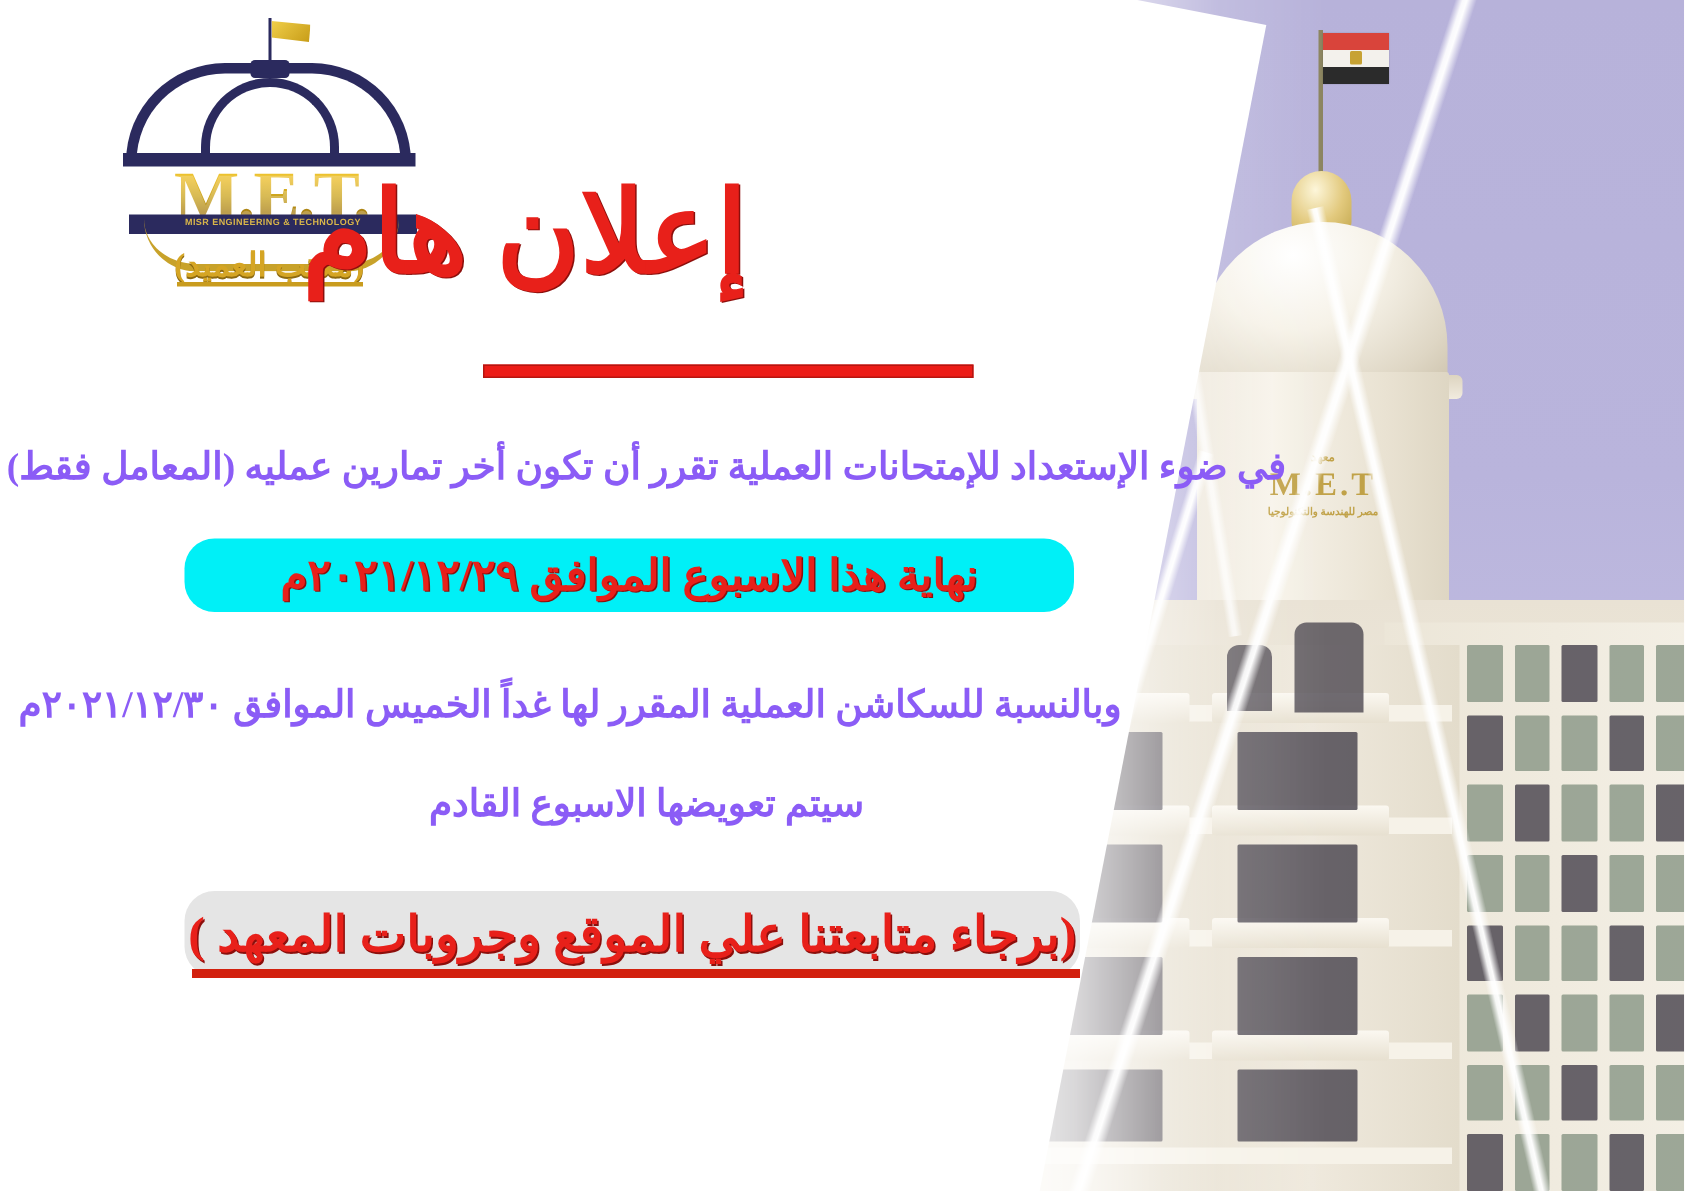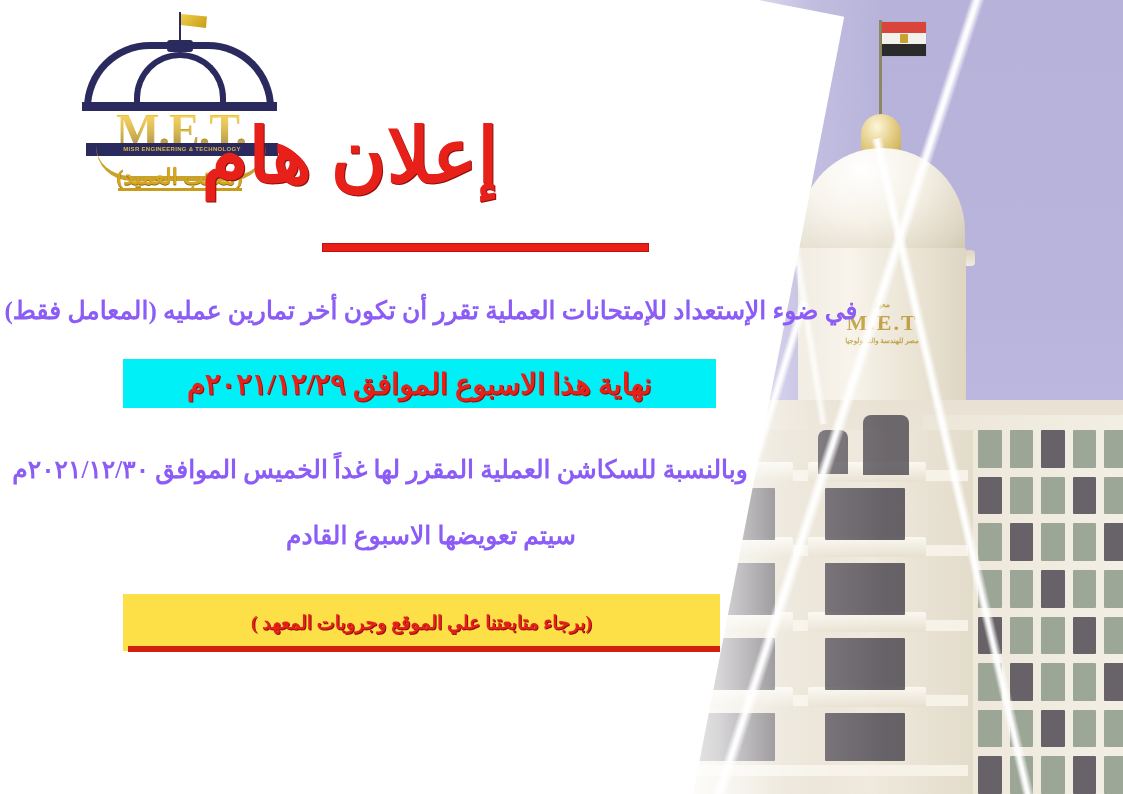--- a/index.html
+++ b/index.html
@@ -290,30 +290,31 @@
     position:absolute;
     direction:rtl;
     font-family:"Liberation Serif","DejaVu Serif",serif;
     font-weight:bold;
     color:#e8201a;
     text-shadow:1px 1px 0 #8c0f0c;
     display:flex;
     align-items:center;
     justify-content:center;
     white-space:nowrap;
+    border-radius:20px;
   }
   #hl-cyan{
     left:123px; top:359px; width:593px; height:49px;
     background:#00f0f7;
     font-size:29px;
   }
   #hl-yellow{
     left:123px; top:594px; width:597px; height:57px;
-    background:#fde047;
-    font-size:19px;
+    background:#e5e5e5;
+    font-size:33px;
     font-family:Liberation Serif, serif;
   }
   #hl-yellow-rule{
     position:absolute;
     left:128px; top:646px; width:592px; height:6px;
     background:#d2200e;
   }
 </style>
 </head>
 <body>

